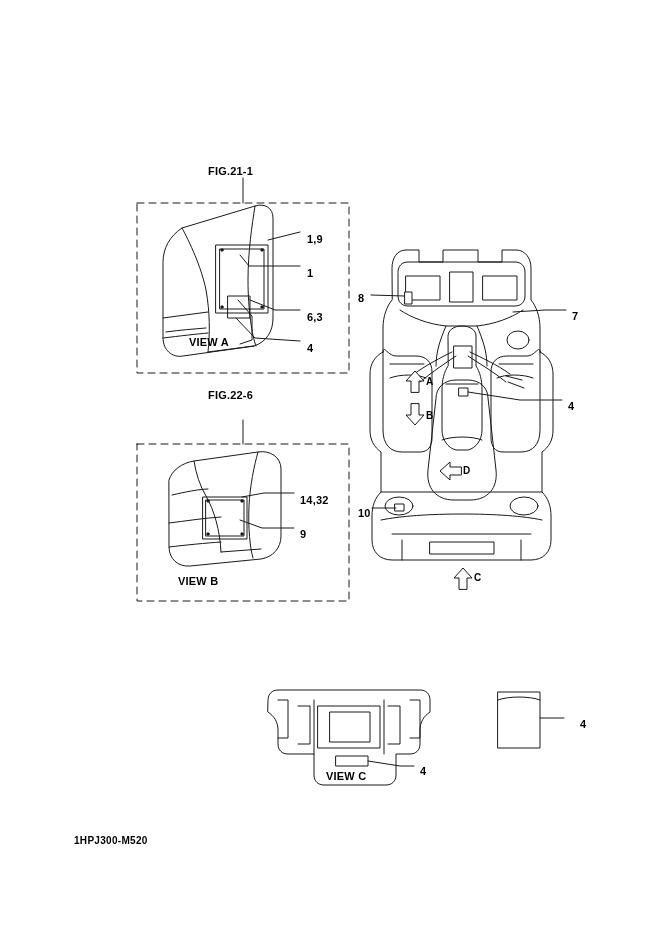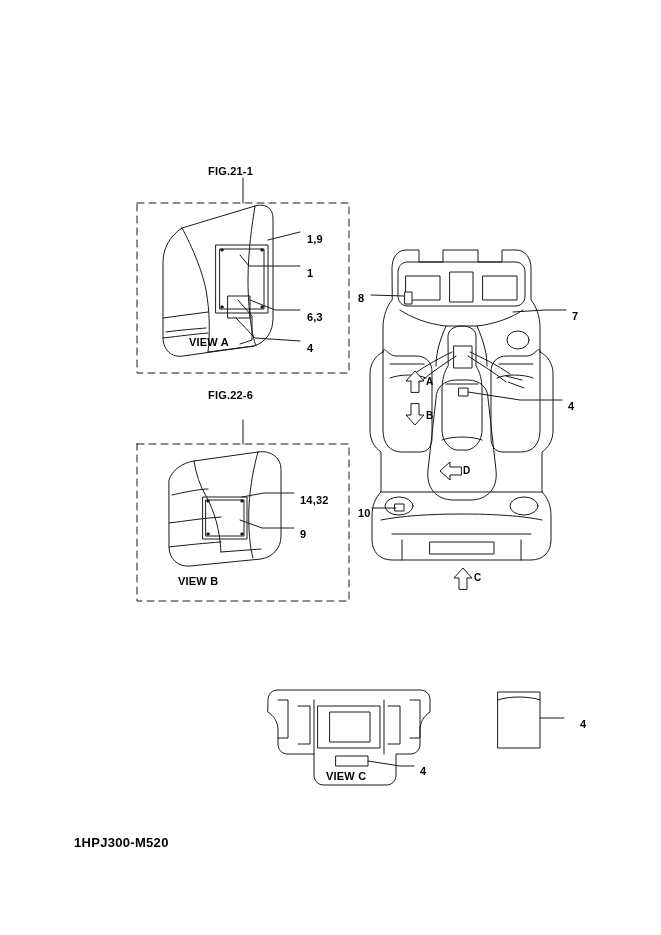--- a/index.html
+++ b/index.html
@@ -29,21 +29,21 @@
   }
   .lbl {
     position: absolute;
     font-size: 11px;
     font-weight: bold;
     letter-spacing: 0.2px;
     white-space: nowrap;
     color: #000;
   }
   .lbl.code {
-    font-size: 13px;
+    font-size: 10px;
     font-weight: bold;
     letter-spacing: 0.3px;
   }
   .lbl.arrowlbl {
     font-size: 10px;
     font-weight: bold;
   }
 </style>
 </head>
 <body>

